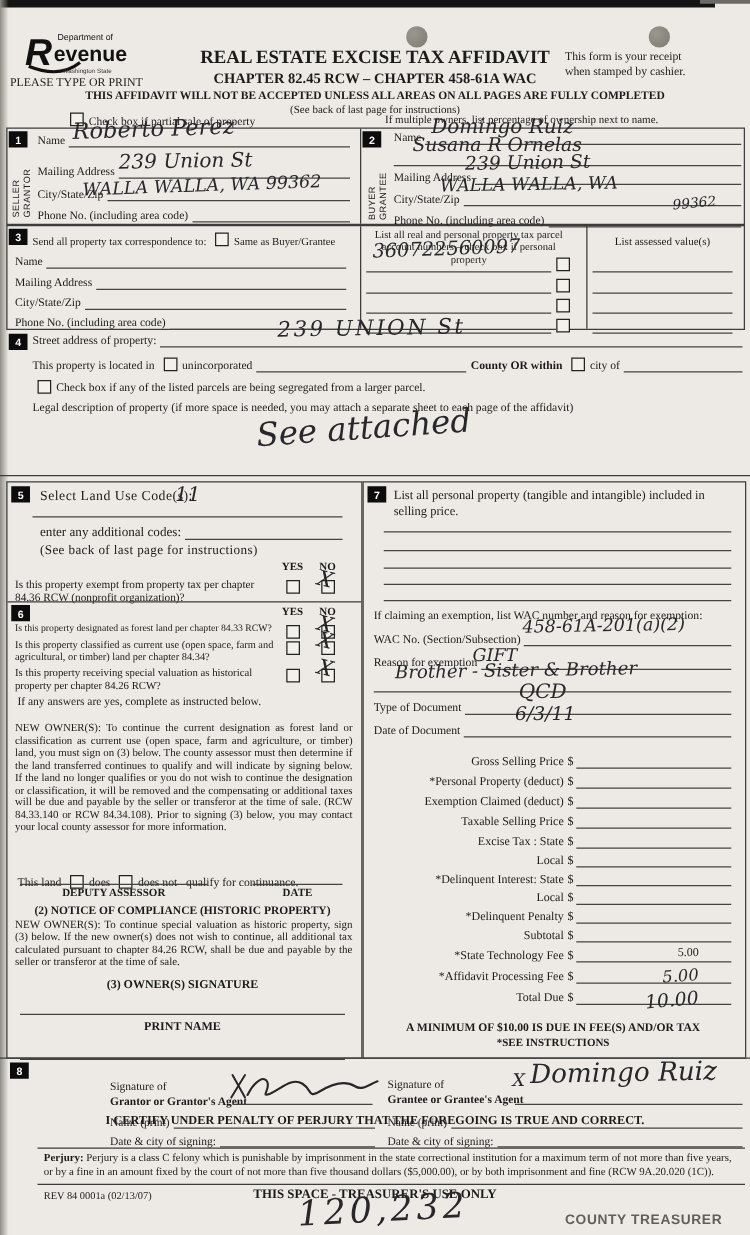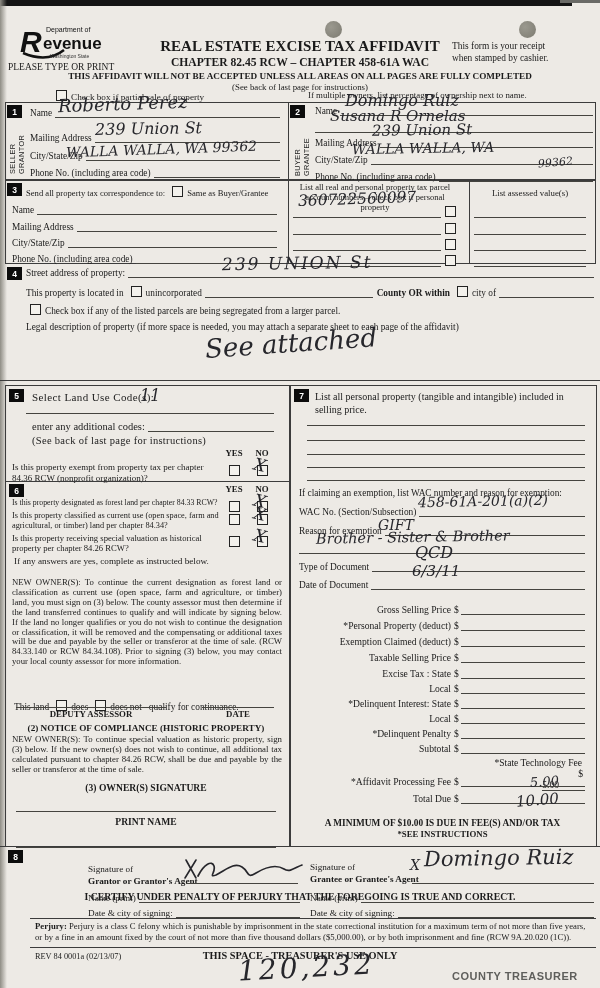--- a/index.html
+++ b/index.html
@@ -392,21 +392,21 @@
     <div class="mrow" style="top:340px;">
         <span class="mlab">*Delinquent Penalty</span>
         <span class="mdol">$</span>
         <span class="mul"><span></span></span>
       </div>
     <div class="mrow" style="top:355px;">
         <span class="mlab">Subtotal</span>
         <span class="mdol">$</span>
         <span class="mul"><span></span></span>
       </div>
-    <div class="mrow" style="top:371px;flex-direction:column;">
+    <div class="mrow" style="top:371px;">
         <span class="mlab">*State Technology Fee</span>
         <span class="mdol">$</span>
         <span class="mul"><span>5.00</span></span>
       </div>
     <div class="mrow" style="top:388px;">
         <span class="mlab">*Affidavit Processing Fee</span>
         <span class="mdol">$</span>
         <span class="mul"><span class="hwin" style="font-size:13px;display:inline-block;transform:rotate(-4deg);">5.00</span></span>
       </div>
     <div class="mrow" style="top:405px;">

